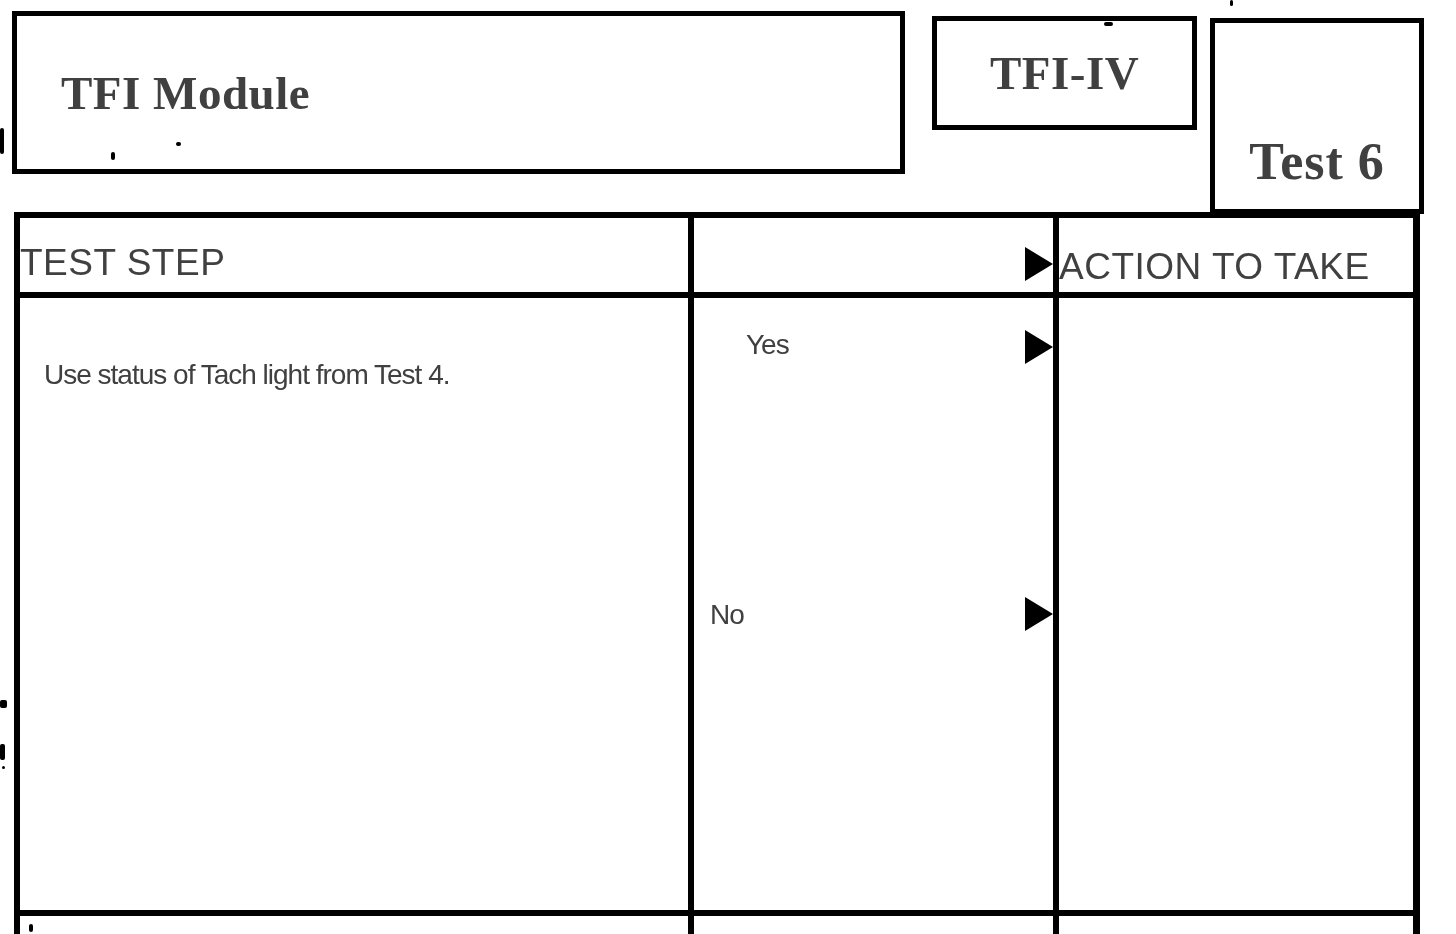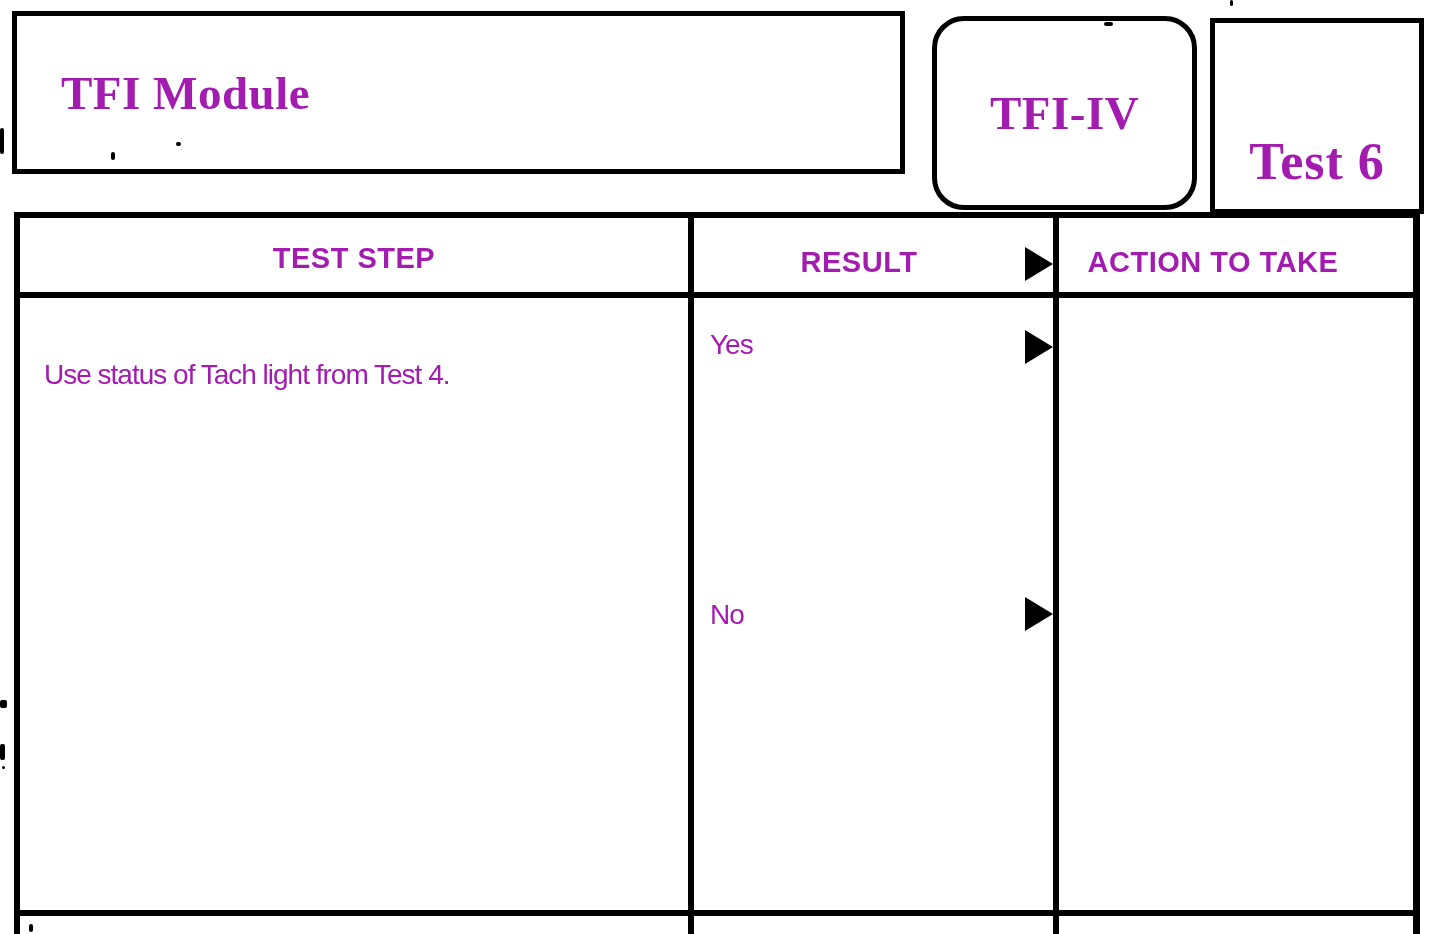--- a/index.html
+++ b/index.html
@@ -1,36 +1,36 @@
 <!DOCTYPE html>
 <html><head>
 <meta charset="utf-8">
 <style>
   html,body{margin:0;padding:0;background:#ffffff;}
   .page{
     position:relative;width:1456px;height:934px;background:#ffffff;
-    font-family:"Liberation Sans",sans-serif;color:#a21caf;overflow:hidden;
+    font-family:"Liberation Sans",sans-serif;color:#404040;overflow:hidden;
   }
   
   .hbox{position:absolute;border:5px solid #000;background:#fff;box-sizing:border-box;}
   .title-box{left:12px;top:11px;width:893px;height:163px;display:flex;align-items:center;}
   .title-text{
     font-family:"Liberation Serif",serif;font-weight:bold;font-size:47px;
     letter-spacing:0.5px;padding-left:44px;white-space:nowrap;
   }
-  .system-box{left:932px;top:16px;width:265px;height:194px;display:flex;align-items:center;justify-content:center;border-radius:32px;}
+  .system-box{left:932px;top:16px;width:265px;height:114px;display:flex;align-items:center;justify-content:center;}
   .system-text{font-family:"Liberation Serif",serif;font-weight:bold;font-size:47px;letter-spacing:0.5px;}
   .test-box{left:1210px;top:18px;width:214px;height:196px;display:flex;align-items:flex-end;justify-content:center;}
   .test-text{font-family:"Liberation Serif",serif;font-weight:bold;font-size:52px;letter-spacing:1px;padding-bottom:18px;}
   
   .grid{position:absolute;background:#000;}
   
   .th{
-    position:absolute;font-weight:bold;font-size:29px;letter-spacing:0.5px;
-    text-align:center;white-space:nowrap;line-height:1.2;
+    position:absolute;font-weight:normal;font-size:37px;letter-spacing:0.5px;
+    text-align:left;white-space:nowrap;line-height:1.2;
   }
   .cell-text{
     position:absolute;font-size:28px;letter-spacing:-1px;line-height:30px;
     white-space:pre-line;
   }
   
   .tri{
     position:absolute;width:0;height:0;
     border-top:17px solid transparent;border-bottom:17px solid transparent;
     border-left:28px solid #000;
@@ -57,27 +57,26 @@
     <div class="grid" style="left:14px;top:212px;width:1406px;height:6px;"></div>
     <div class="grid" style="left:14px;top:212px;width:6px;height:722px;"></div>
     <div class="grid" style="left:1413px;top:212px;width:7px;height:722px;"></div>
     <div class="grid" style="left:688px;top:212px;width:6px;height:722px;"></div>
     <div class="grid" style="left:1053px;top:212px;width:6px;height:722px;"></div>
     <div class="grid" style="left:14px;top:292px;width:1406px;height:6px;"></div>
     <div class="grid" style="left:14px;top:910px;width:1406px;height:6px;"></div>
   </div>
 
   <div class="th" style="left:20px;top:241px;width:668px;">TEST STEP</div>
-  <div class="th" style="left:694px;top:245px;width:330px;">RESULT</div>
   <div class="tri" style="left:1025px;top:247px;"></div>
   <div class="th" style="left:1059px;top:245px;width:308px;">ACTION TO TAKE</div>
 
   <div class="cell-text" style="left:44px;top:329px;margin-top:31px;">Use status of Tach light from Test 4.</div>
 
-  <div class="cell-text" style="left:710px;top:330px;">Yes</div>
+  <div class="cell-text" style="left:746px;top:330px;">Yes</div>
   <div class="tri" style="left:1025px;top:330px;"></div>
 
   <div class="cell-text" style="left:710px;top:600px;text-align:right;">No</div>
   <div class="tri" style="left:1025px;top:597px;"></div>
 
   <div class="artifact" style="left:0;top:128px;width:4px;height:26px;"></div>
   <div class="artifact" style="left:111px;top:152px;width:4px;height:8px;"></div>
   <div class="artifact" style="left:176px;top:142px;width:5px;height:4px;"></div>
   <div class="artifact" style="left:1104px;top:22px;width:9px;height:4px;"></div>
   <div class="artifact" style="left:1230px;top:0;width:3px;height:6px;"></div>

